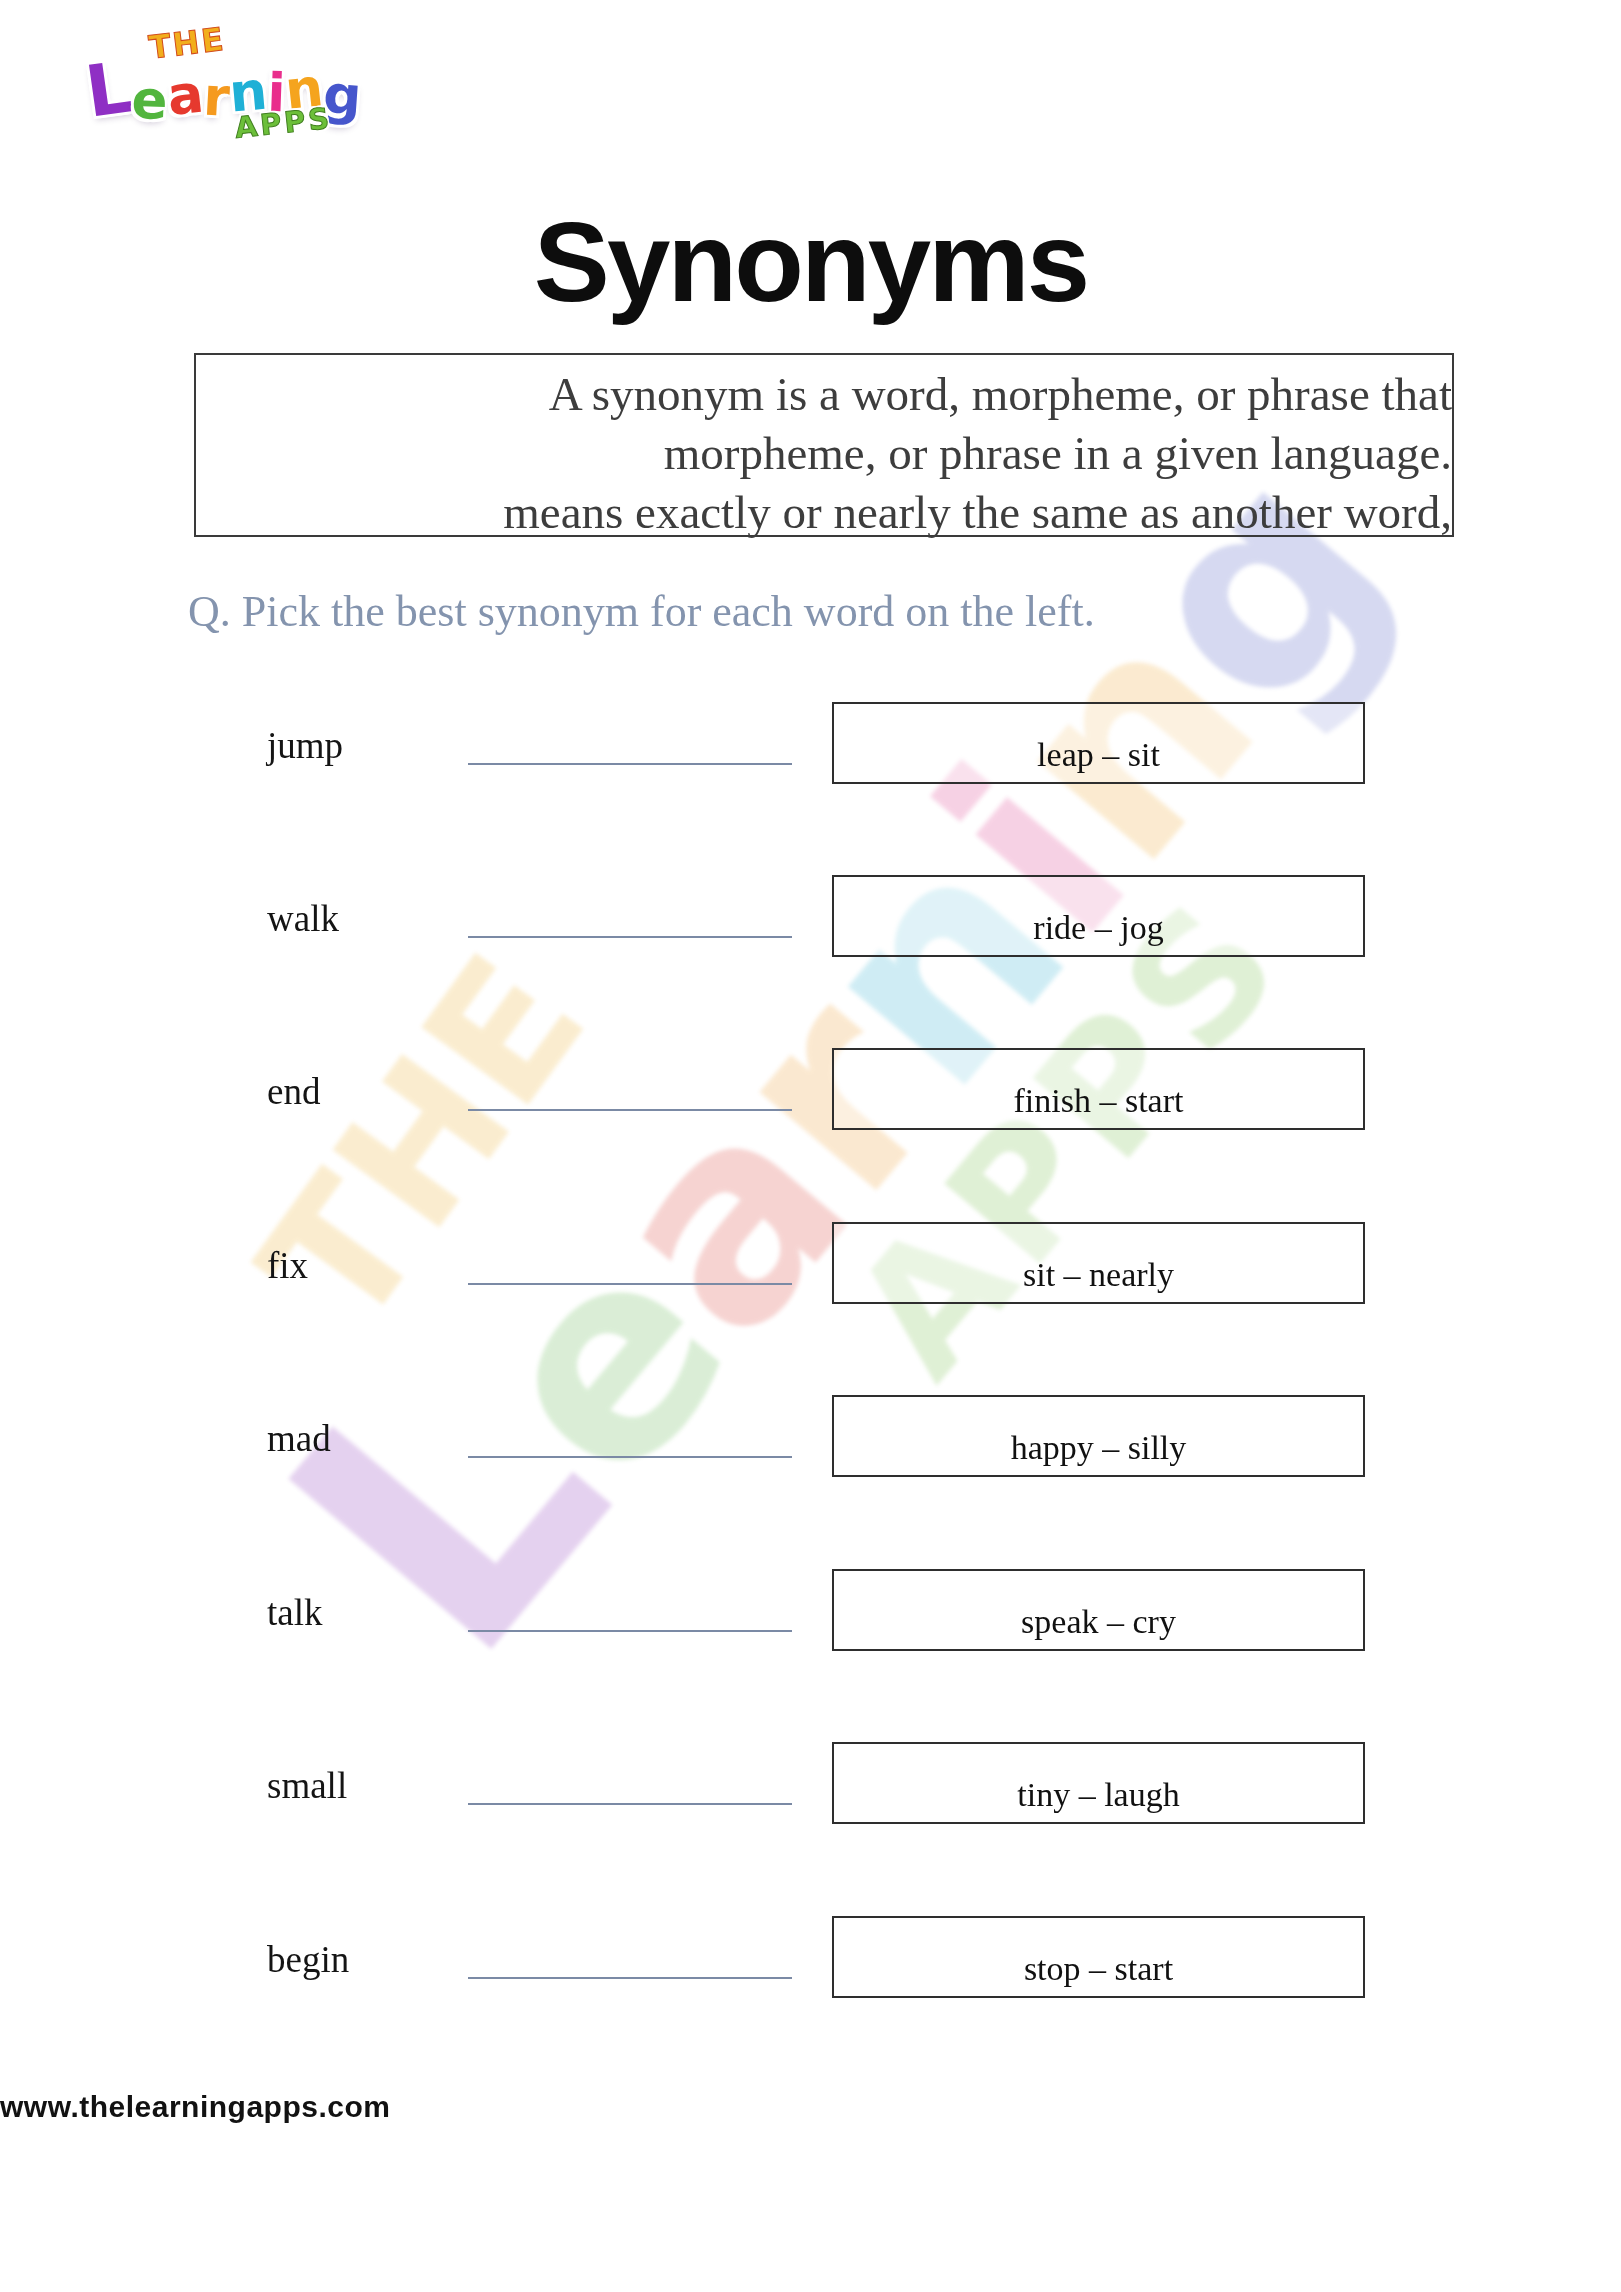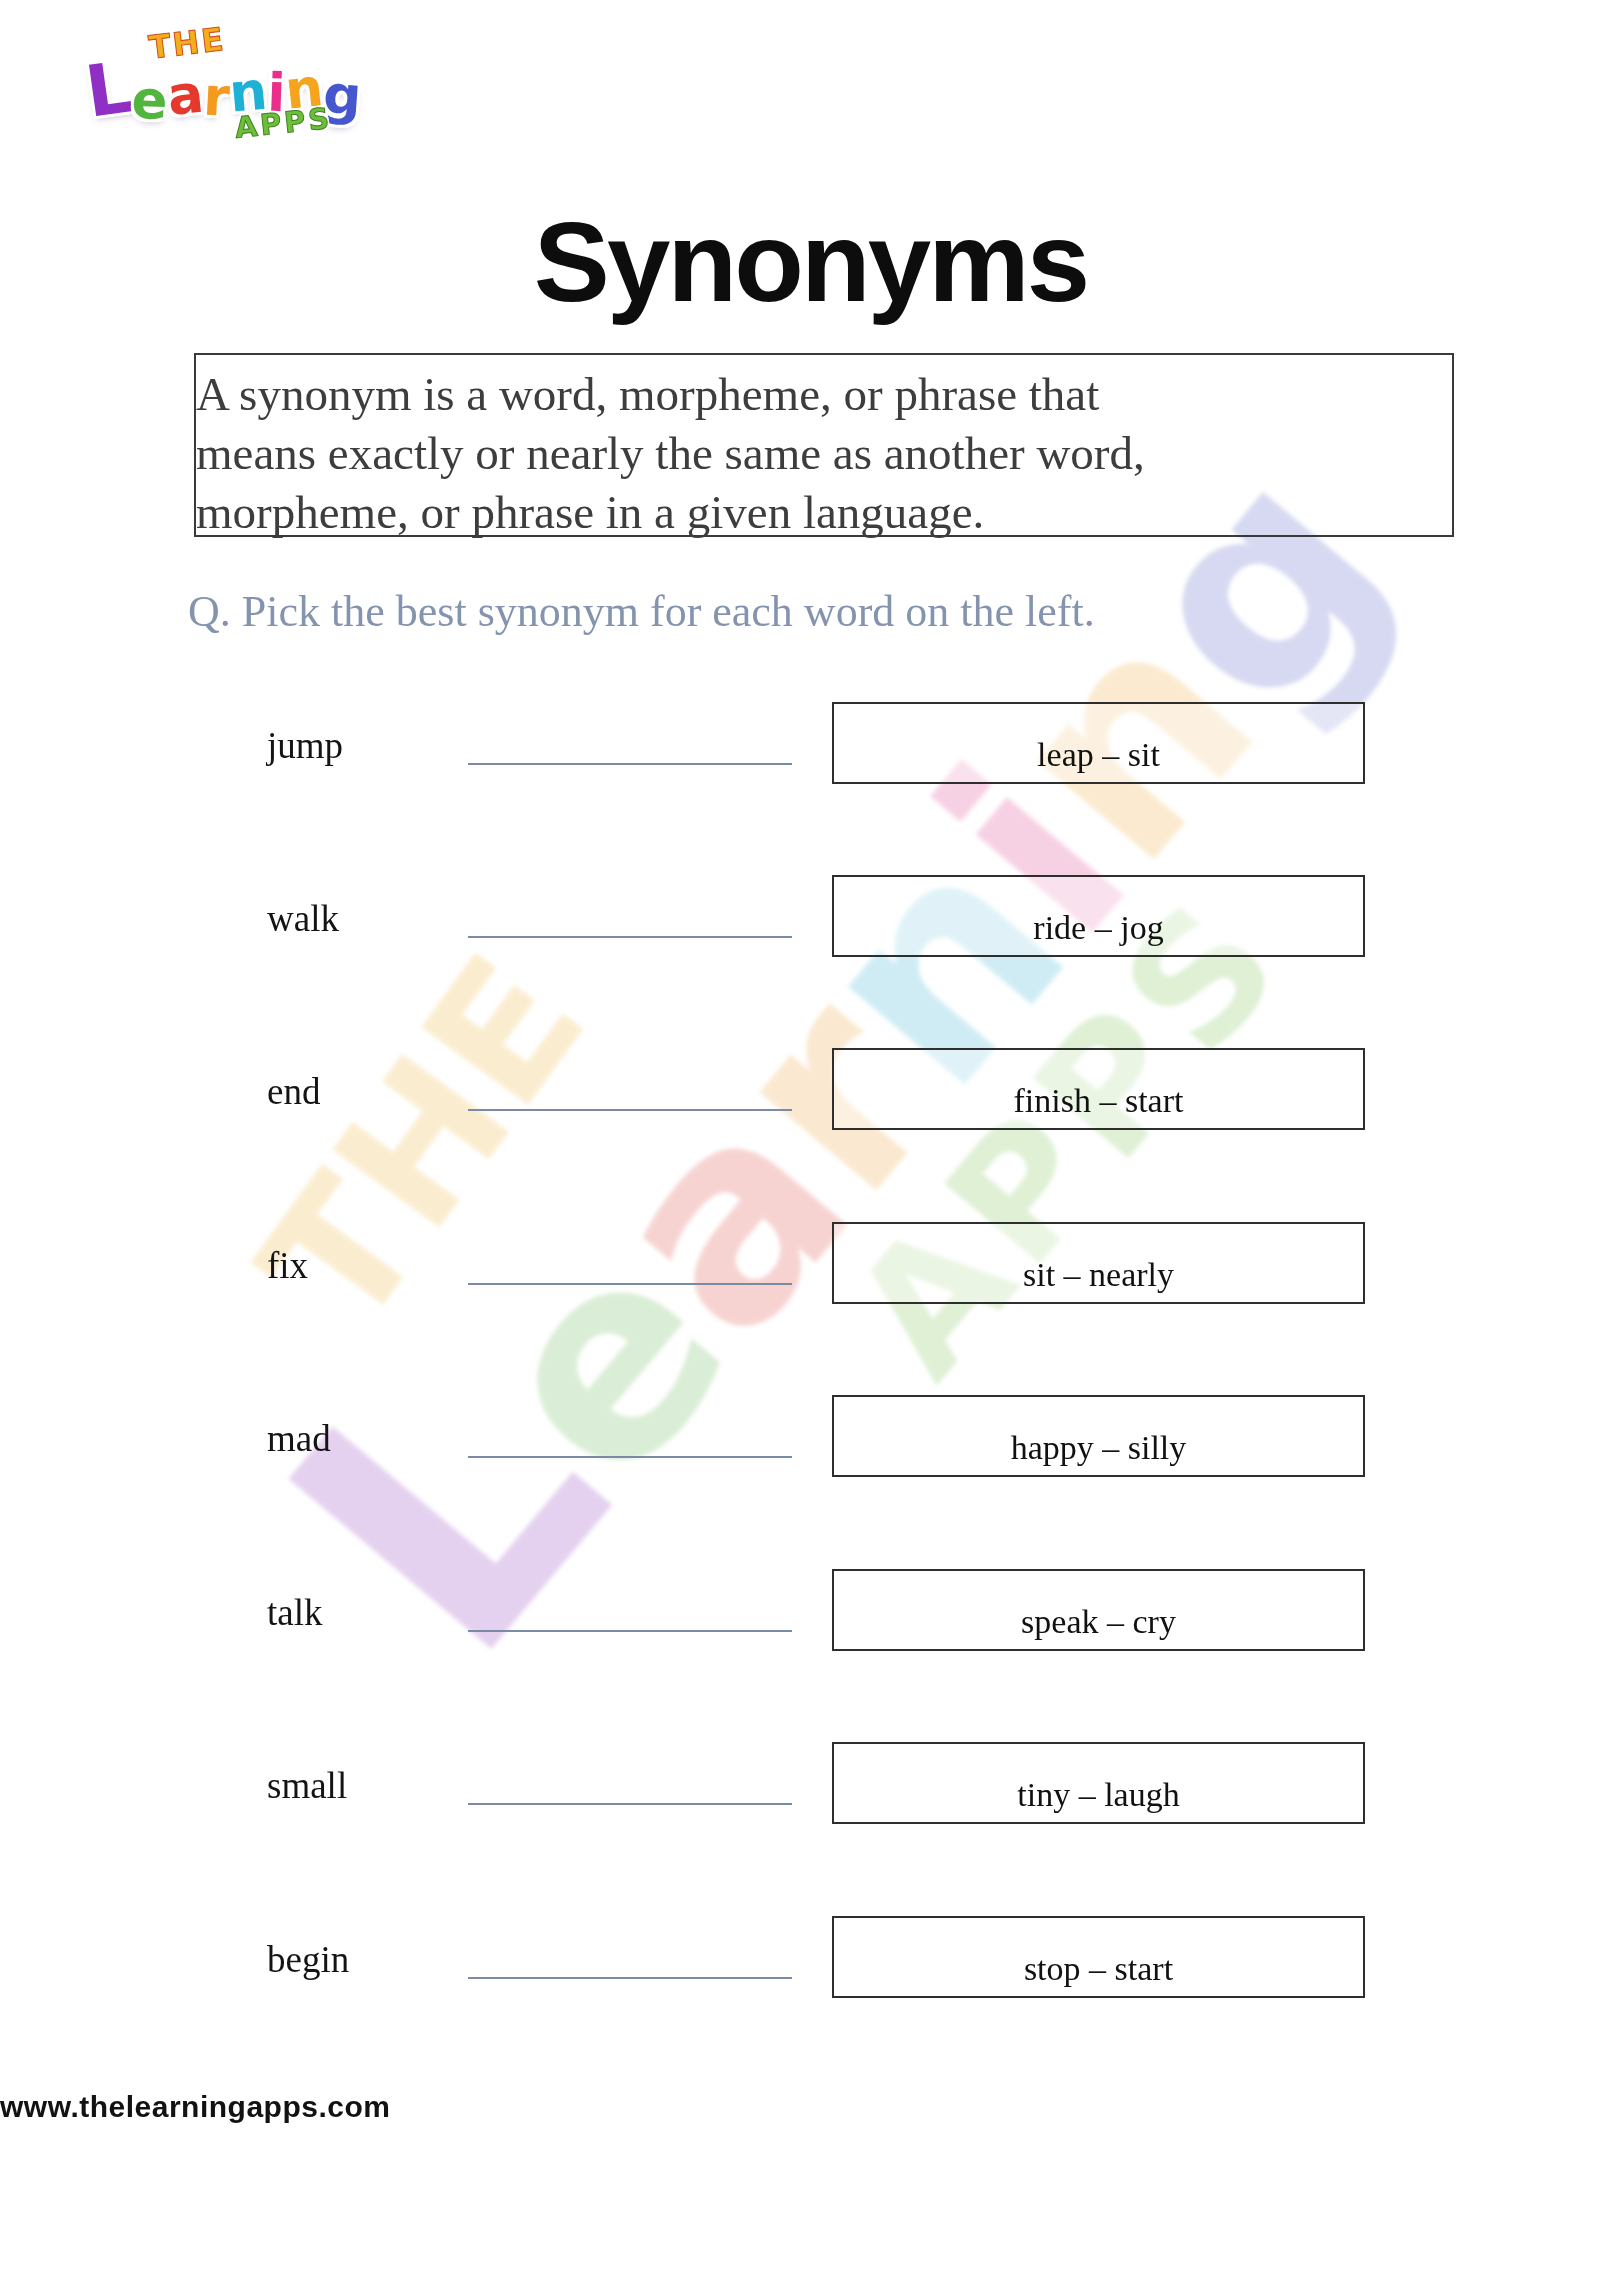--- a/index.html
+++ b/index.html
@@ -57,21 +57,21 @@
 
   
   .title {
     position:absolute; left:0; top:196px; width:100%; margin:0;
     text-align:center; font-family:"Liberation Sans", sans-serif;
     font-weight:800; font-size:114px; letter-spacing:-2.9px; color:#0d0d0d;
   }
   .definition-box {
     position:absolute; left:194px; top:353px; width:1260px; height:184px;
     border:2px solid #3a3a3a; box-sizing:border-box;
-    text-align:left; padding-top:9.8px;
+    text-align:right; padding-top:9.8px;
   }
   .definition-box p {
     margin:0; font-size:47px; line-height:59px; color:#3d3d3d;
     font-family:"Liberation Serif", serif;
   }
   .question {
     position:absolute; left:188px; top:586px; margin:0;
     font-size:44px; font-family:Liberation Serif, serif; font-weight:normal;
   }
 
@@ -122,22 +122,22 @@
     <div class="logo-learning">
       <span class="ltr" style="color: rgb(143, 47, 196);">L</span><span class="ltr" style="color: rgb(82, 181, 62);">e</span><span class="ltr" style="color: rgb(230, 57, 46);">a</span><span class="ltr" style="color: rgb(245, 154, 31);">r</span><span class="ltr" style="color: rgb(31, 176, 214);">n</span><span class="ltr" style="color: rgb(233, 46, 140);">i</span><span class="ltr" style="color: rgb(245, 164, 30);">n</span><span class="ltr" style="color: rgb(70, 86, 204);">g</span>
     </div>
     <div class="logo-apps" style="color: rgb(108, 191, 58);">APPS</div>
   </div>
 
   <h1 class="title">Synonyms</h1>
 
   <div class="definition-box">
     <p>A synonym is a word, morpheme, or phrase that</p>
+    <p>morpheme, or phrase in a given language.</p>
     <p>means exactly or nearly the same as another word,</p>
-    <p>morpheme, or phrase in a given language.</p>
   </div>
 
   <h2 class="question" style="color: rgb(132, 148, 174);">Q. Pick the best synonym for each word on the left.</h2>
 
   <div class="row r1">
     <span class="word">jump</span>
     <span class="blank"></span>
     <div class="optbox"><span class="opt">leap – sit</span></div>
   </div>
   <div class="row r2">

